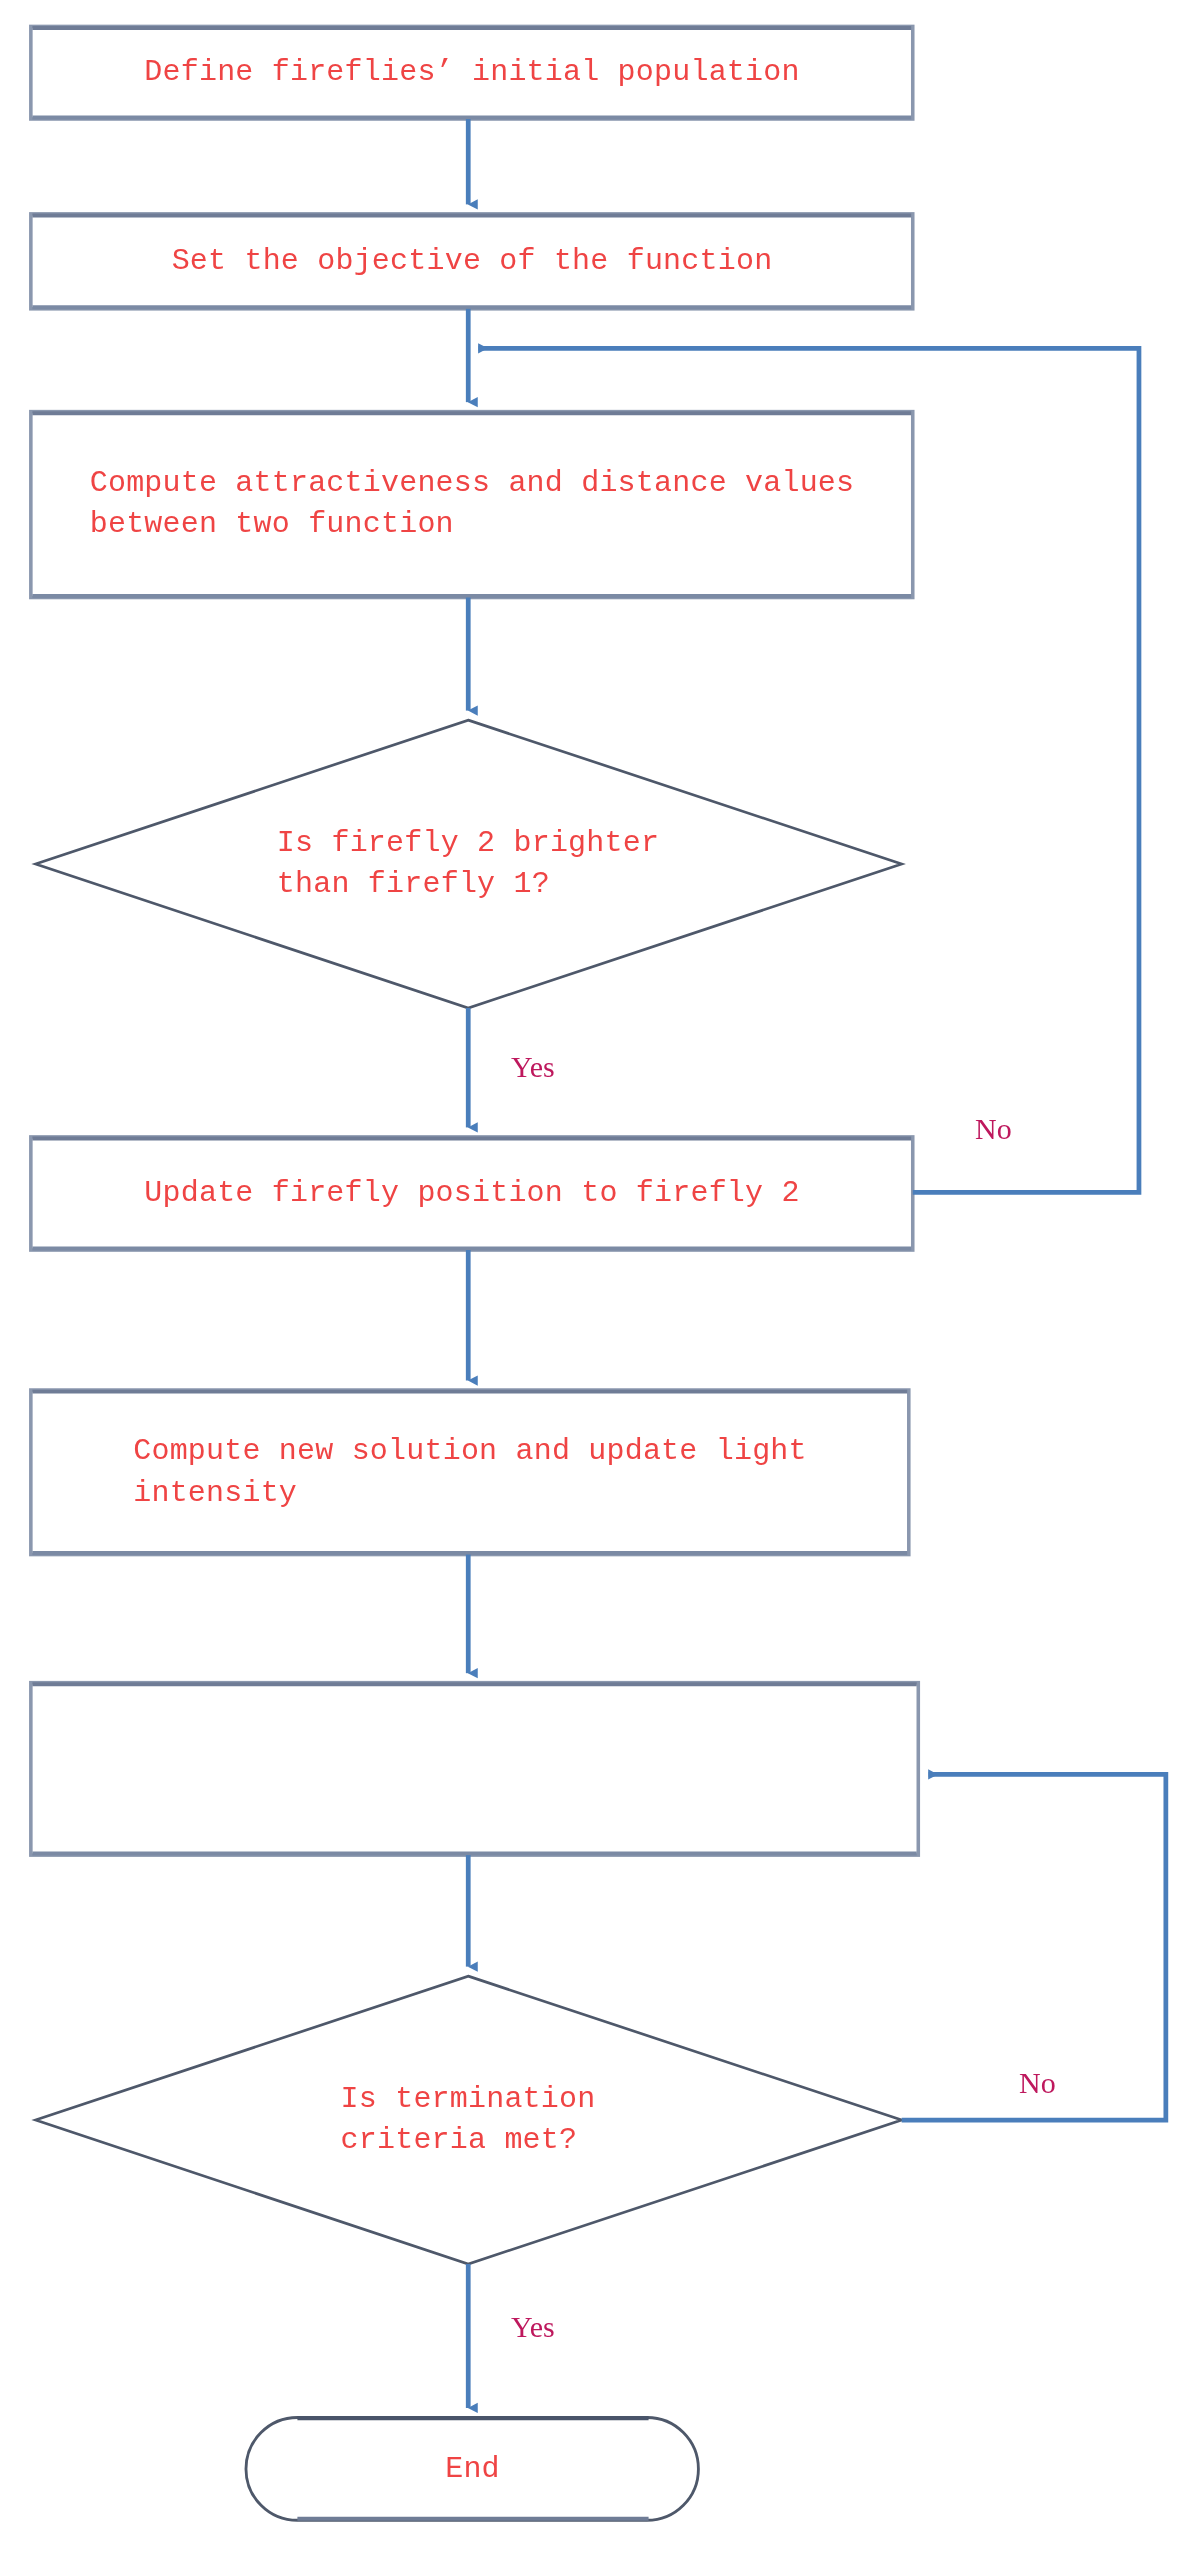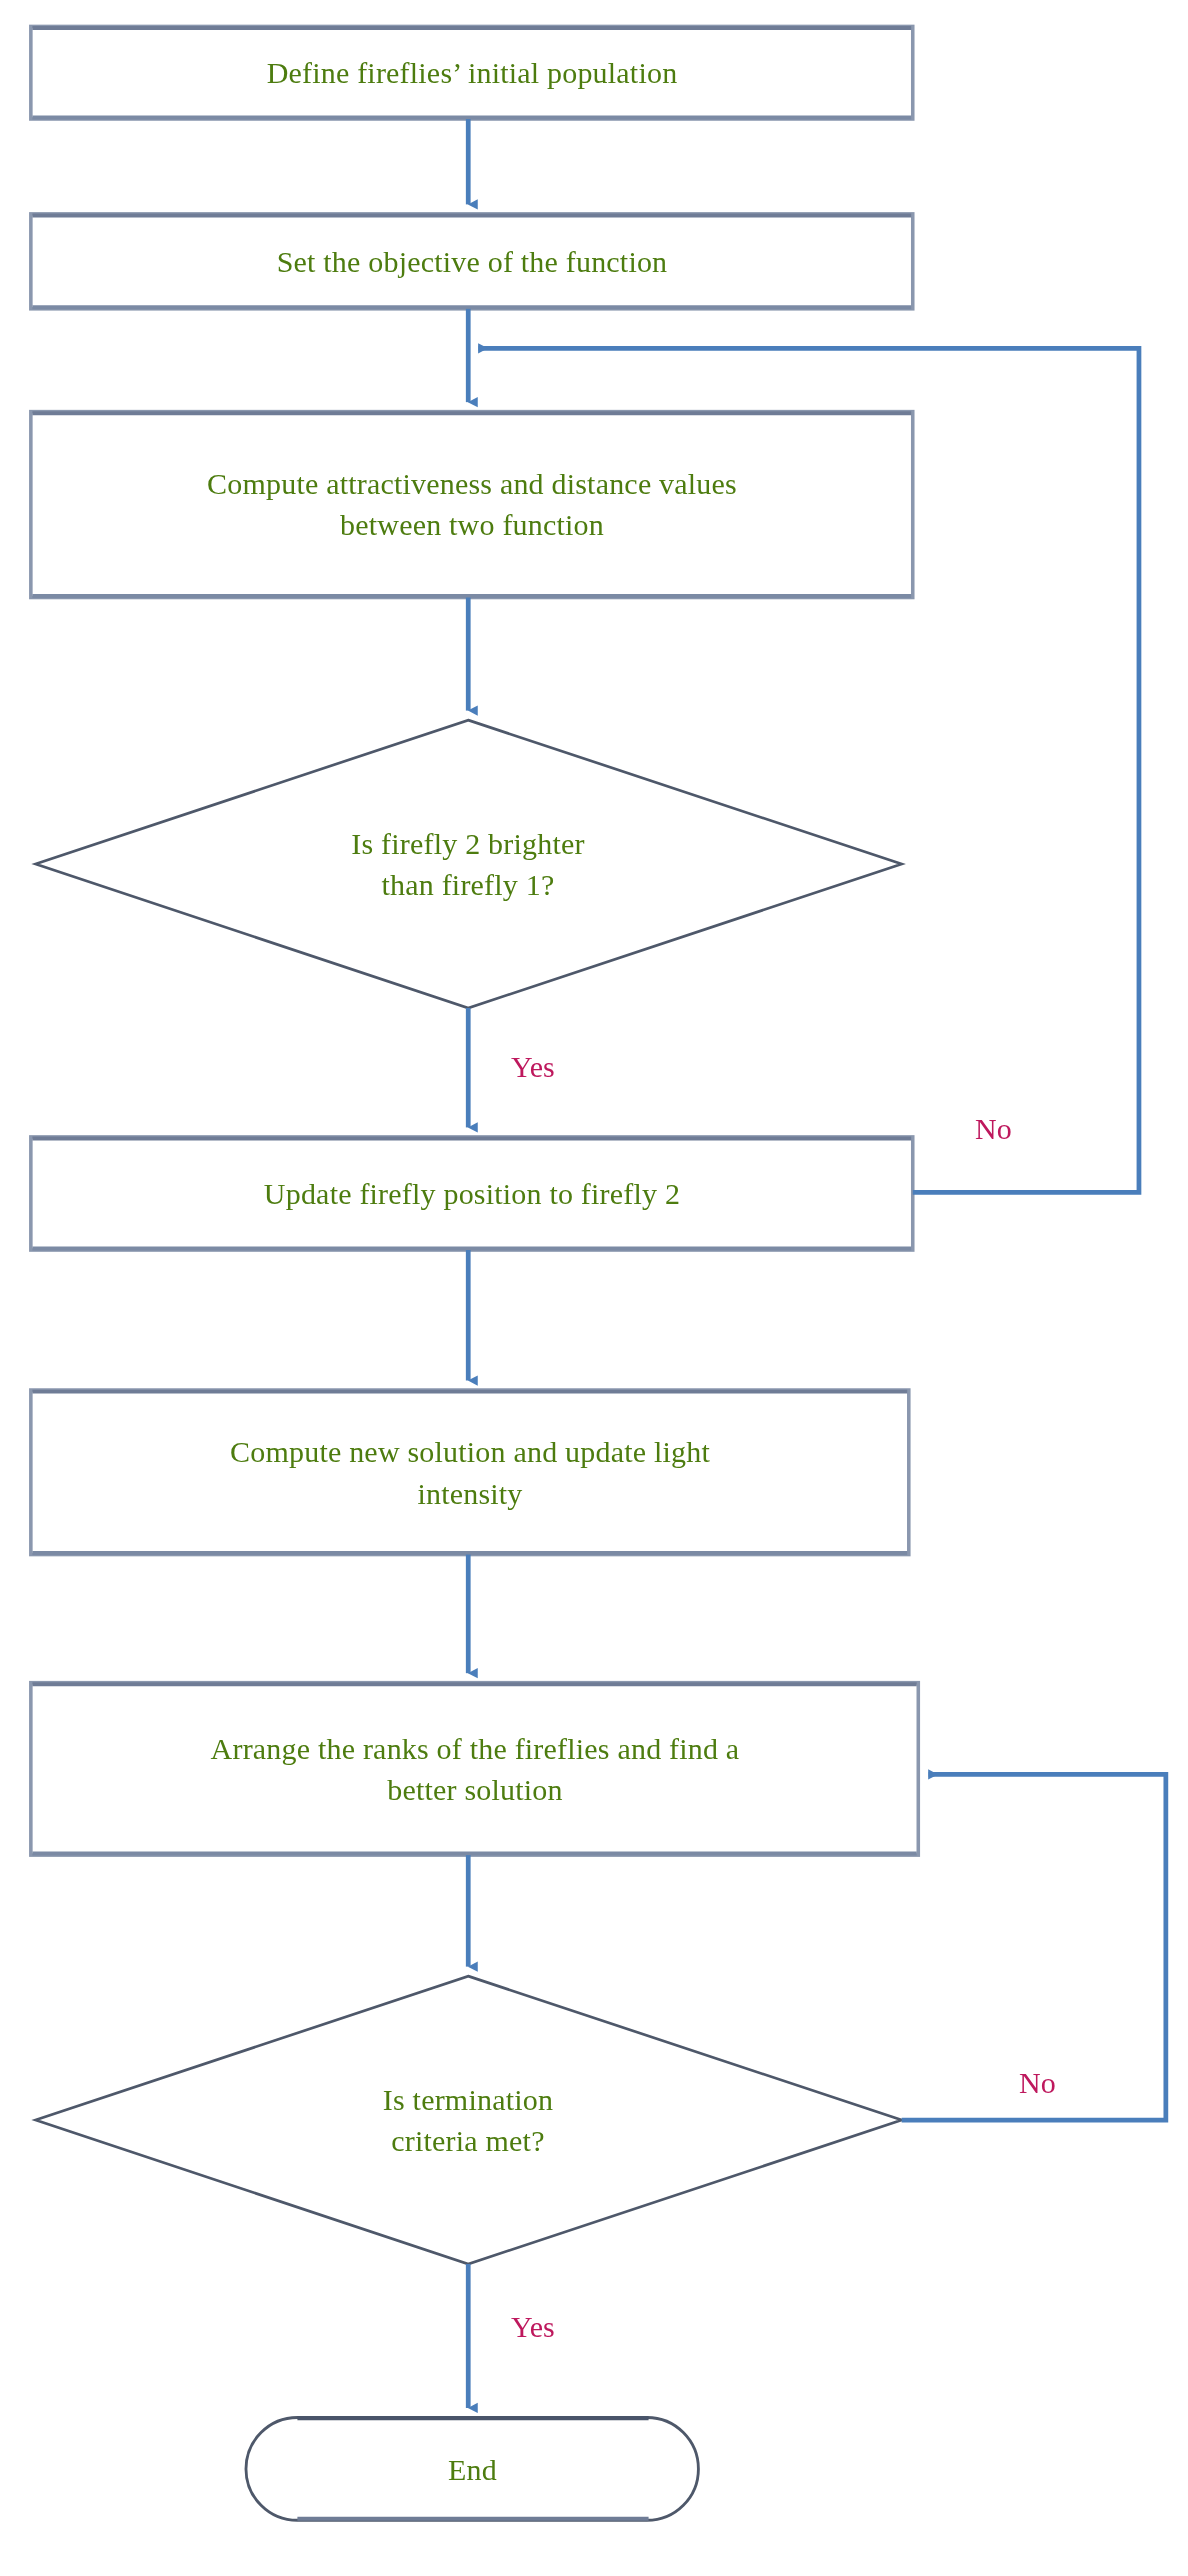--- a/index.html
+++ b/index.html
@@ -21,23 +21,23 @@
     top: 0;
     left: 0;
     width: 1188px;
     height: 2576px;
   }
   .node-label {
     position: absolute;
     display: flex;
     align-items: center;
     justify-content: center;
-    text-align: center;
-    color: #4d7c0f;
-    font-family: Liberation Serif, serif;
+    text-align: left;
+    color: #ef4444;
+    font-family: Liberation Mono, monospace;
     font-size: 30px;
     line-height: 1.38;
     letter-spacing: 0.2px;
     pointer-events: none;
     white-space: pre-line;
   }
   .edge-label {
     position: absolute;
     color: #be185d;
     font-family: "Liberation Serif", "DejaVu Serif", serif;
@@ -150,22 +150,20 @@
 between two function</div>
 
   <div class="node-label" style="left:142px; top:785px;  width:652px;  height:158px;">Is firefly 2 brighter
 than firefly 1?</div>
 
   <div class="node-label" style="left:31px;  top:1137px; width:882px; height:113px;">Update firefly position to firefly 2</div>
 
   <div class="node-label" style="left:31px;  top:1390px; width:878px; height:165px;">Compute new solution and update light
 intensity</div>
 
-  <div class="node-label" style="left:31px;  top:1683px; width:888px; height:172px;">Arrange the ranks of the fireflies and find a
-better solution</div>
 
   <div class="node-label" style="left:142px; top:2041px; width:652px;  height:158px;">Is termination
 criteria met?</div>
 
   <div class="node-label" style="left:246px; top:2418px; width:453px;  height:103px;">End</div>
 
   <div class="edge-label" style="left:511px;  top:1050px;">Yes</div>
 
   <div class="edge-label" style="left:975px; top:1112px;">No</div>
 

